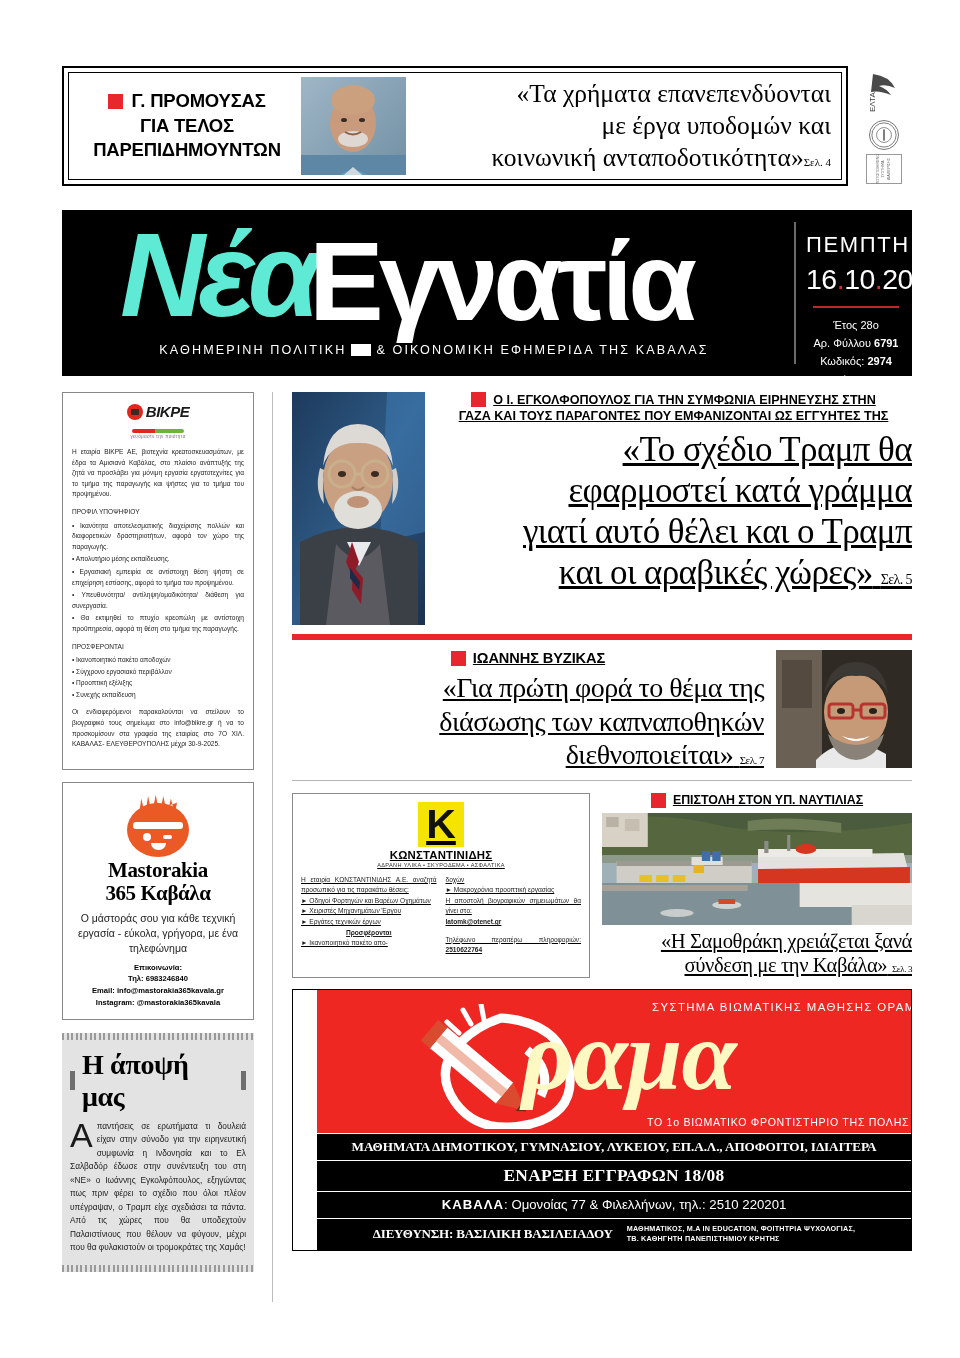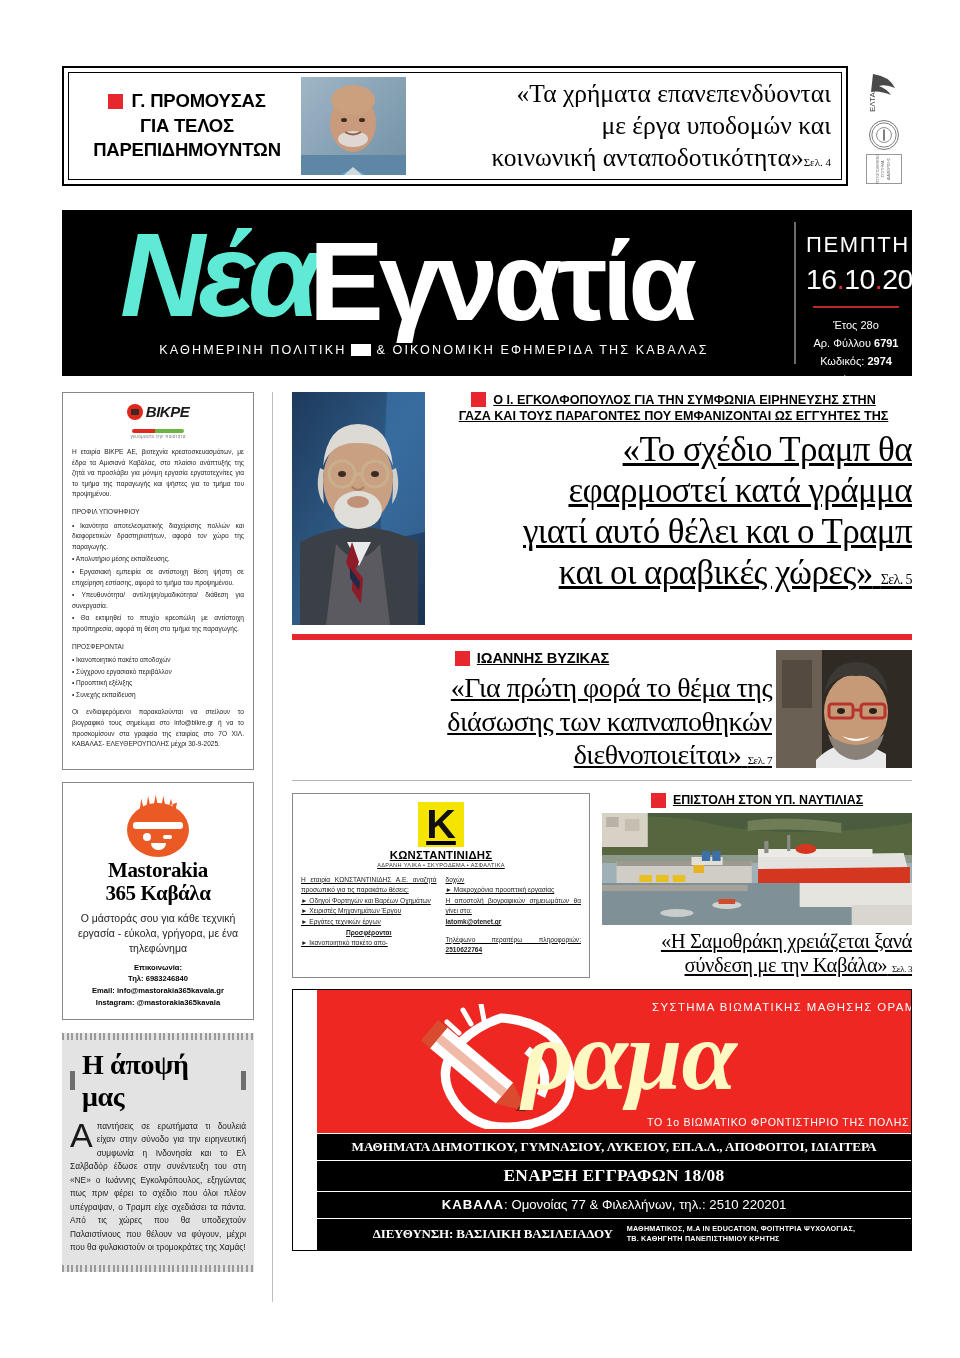--- a/index.html
+++ b/index.html
@@ -100,21 +100,21 @@
   .lead-photo{width:133px;height:233px;flex:none;overflow:hidden;position:relative;background:#2c4a6e;}
   .lead-right{flex:1;}
   .lead-kicker{text-align:center;}
   .lead-kicker .l1{display:flex;align-items:center;justify-content:center;gap:7px;}
   .lead-head{font-family:"Liberation Serif",serif;font-size:35px;line-height:1.17;text-align:right;margin-top:7px;letter-spacing:-.6px;}
   .lead-head .pg{font-size:14px;}
 
   .redbar{height:6px;background:#e8262d;margin:9px 0 0;}
   .graybar{height:1px;background:#b5b5b5;}
 
-  .vyz{display:flex;gap:4px;margin-top:10px;align-items:flex-start;}
+  .vyz{display:flex;gap:12px;margin-top:10px;align-items:flex-start;}
   .vyz-left{flex:1;}
   .vyz-kick{display:flex;align-items:center;justify-content:center;gap:7px;font-weight:bold;font-size:14.6px;letter-spacing:-.1px;}
   .vyz-head{font-family:"Liberation Serif",serif;font-size:28px;line-height:1.2;text-align:right;margin-top:5px;letter-spacing:-.5px;}
   .vyz-head .pg{font-size:11px;}
   .vyz-photo{width:136px;height:118px;flex:none;background:#3e3a34;overflow:hidden;position:relative;}
 
   .twocol{display:flex;gap:12px;margin-top:12px;}
   .kon{width:298px;flex:none;border:1.2px solid #8a8a8a;box-sizing:border-box;padding:8px 8px 7px;background:#fff;}
   .kon-logo{text-align:center;}
   .kon-k{width:46px;height:45px;background:#f5e400;margin:0 auto;display:flex;align-items:center;justify-content:center;

